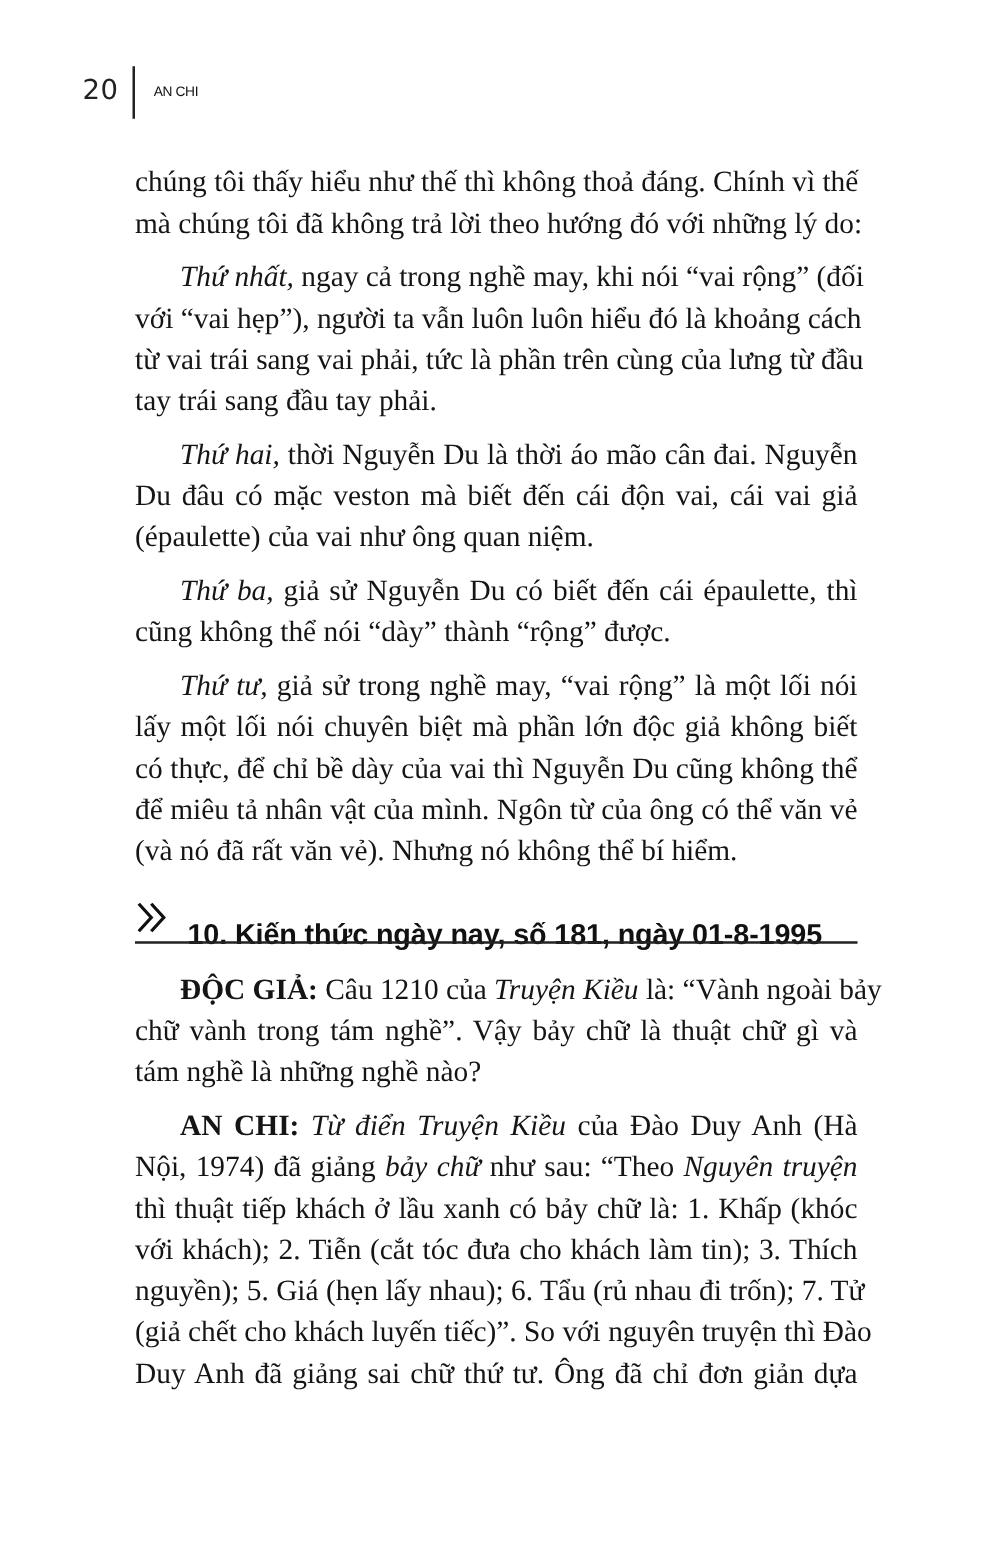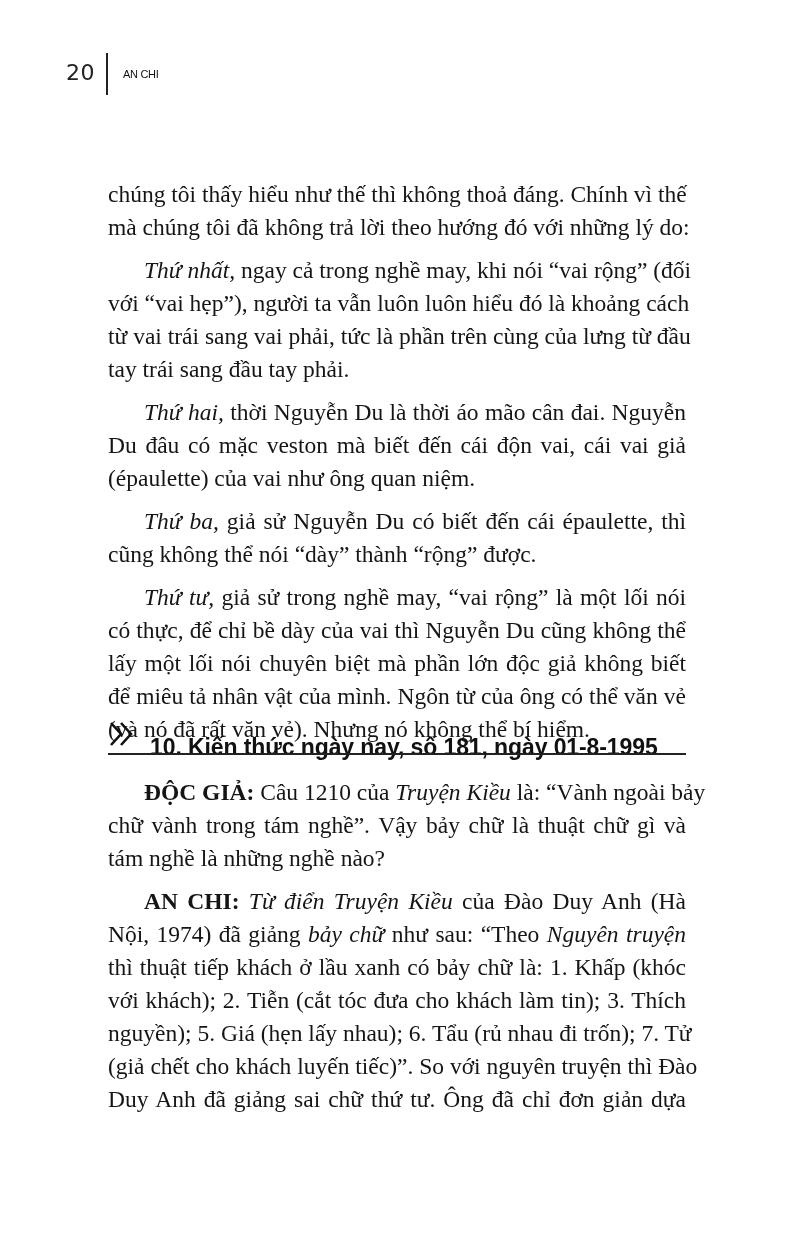--- a/index.html
+++ b/index.html
@@ -44,21 +44,21 @@
 </style>
 </head>
 <body>
 
 <div class="header">
   <span class="page-num">20</span>
   <span class="divider"></span>
   <span class="running-head">AN CHI</span>
 </div>
 
-<div class="body-text" style="top:130px;margin-top:48px;">
+<div class="body-text" style="top:130px;">
   <p class="para">
     <span class="line">chúng tôi thấy hiểu như thế thì không thoả đáng. Chính vì thế</span>
     <span class="line last">mà chúng tôi đã không trả lời theo hướng đó với những lý do:</span>
   </p>
   <div class="gap"></div>
   <p class="para">
     <span class="line indent"><em>Thứ nhất,</em><span> ngay cả trong nghề may, khi nói “vai rộng” (đối</span></span>
     <span class="line">với “vai hẹp”), người ta vẫn luôn luôn hiểu đó là khoảng cách</span>
     <span class="line">từ vai trái sang vai phải, tức là phần trên cùng của lưng từ đầu</span>
     <span class="line last">tay trái sang đầu tay phải.</span>
@@ -70,22 +70,22 @@
     <span class="line last">(épaulette) của vai như ông quan niệm.</span>
   </p>
   <div class="gap"></div>
   <p class="para">
     <span class="line indent"><em>Thứ ba,</em><span> giả sử Nguyễn Du có biết đến cái épaulette, thì</span></span>
     <span class="line last">cũng không thể nói “dày” thành “rộng” được.</span>
   </p>
   <div class="gap"></div>
   <p class="para">
     <span class="line indent"><em>Thứ tư,</em><span> giả sử trong nghề may, “vai rộng” là một lối nói</span></span>
+    <span class="line">lấy một lối nói chuyên biệt mà phần lớn độc giả không biết</span>
     <span class="line">có thực, để chỉ bề dày của vai thì Nguyễn Du cũng không thể</span>
-    <span class="line">lấy một lối nói chuyên biệt mà phần lớn độc giả không biết</span>
     <span class="line">để miêu tả nhân vật của mình. Ngôn từ của ông có thể văn vẻ</span>
     <span class="line last">(và nó đã rất văn vẻ). Nhưng nó không thể bí hiểm.</span>
   </p>
 </div>
 
 <div class="section-heading">
   <svg class="chev" viewBox="0 0 30 28">
     <polyline points="3,3 13,14 3,25" fill="none" stroke="#111" stroke-width="2.6"></polyline>
     <polyline points="13,3 23,14 13,25" fill="none" stroke="#111" stroke-width="2.6"></polyline>
   </svg>

